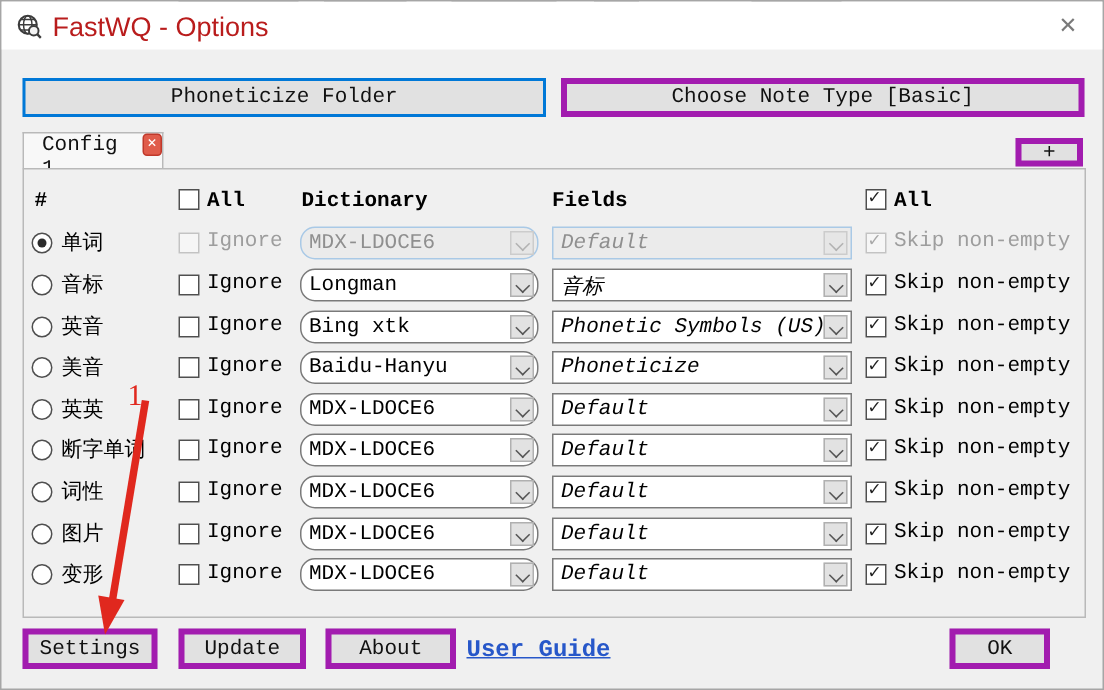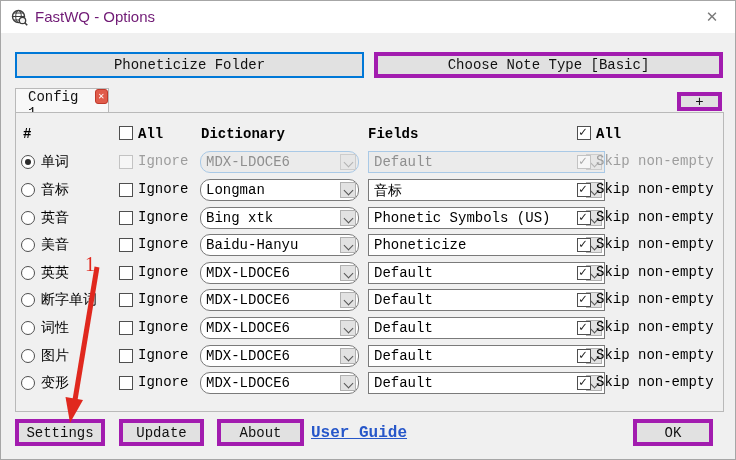--- a/index.html
+++ b/index.html
@@ -12,21 +12,21 @@
   }
 
   
   .top-noise{ position:absolute; top:0; left:0; width:100%; height:3px; }
   .top-noise i{ position:absolute; top:0; height:3px; background:#3a3a3a; opacity:.65; }
 
   
   .titlebar{ position:absolute; top:0; left:0; right:0; height:32px; background:#ffffff; }
   .app-icon{ position:absolute; left:10px; top:8px; width:17px; height:17px; }
   .title-text{ position:absolute; left:34px; top:7px; font-family:"Liberation Sans","DejaVu Sans",sans-serif;
-    font-size:15px; color:#701a75; }
+    font-size:18px; color:#b91c1c; }
   .close-btn{ position:absolute; right:8px; top:4px; width:30px; height:24px;
     display:flex; align-items:center; justify-content:center;
     color:#7a7a7a; font-size:15px; font-family:"Liberation Sans",sans-serif; cursor:pointer; }
 
   
   .btn{ position:absolute; background:#e1e1e1; border:4px solid #a21caf;
     display:flex; align-items:center; justify-content:center;
     font-size:14px; color:#111; cursor:pointer; }
   .btn-dict-folder{ left:14px; top:51px; width:349px; height:26px; border:2px solid #0078d7; }
   .btn-note-type{ left:373px; top:51px; width:349px; height:26px; }
@@ -61,37 +61,37 @@
   .checkbox.disabled{ border-color:#c3c3c3; background:#f6f6f6; }
   .checkbox.disabled.checked::after{ color:#a8a8a8; }
 
   .combo{ position:absolute; top:3px; height:22px; background:#fff; border:1px solid #7a7a7a; cursor:pointer; }
   .combo-text{ position:absolute; left:5px; top:2px; font-size:14px; color:#000; white-space:nowrap; }
   .combo-arrow{ position:absolute; right:2px; top:2px; bottom:2px; width:16px;
     background:#e2e2e2; border:1px solid #b0b0b0; }
   .combo-arrow::after{ content:""; position:absolute; left:4px; top:4px; width:6px; height:6px;
     border-left:1px solid #555; border-bottom:1px solid #555; transform:rotate(-45deg); }
   .combo.dict{ left:199px; width:159px;border-radius:10px; }
-  .combo.fields{ left:367px; width:237px; }
+  .combo.fields{ left:367px; width:200px;font-style:italic; }
   .combo.disabled{ background:#ebebeb; border-color:#a9c9e6; }
   .combo.disabled .combo-text{ color:#8f8f8f; }
   .combo.disabled .combo-arrow{ background:#e6e6e6; border-color:#cccccc; }
   .combo.disabled .combo-arrow::after{ border-color:#b2b2b2; }
 
   .row .ignore-cb{ left:118px; }
   .row .ignore-label{ left:137px; }
   .row .skip-cb{ left:576px; }
   .row .skip-label{ left:595px;text-align:center; }
   .row.disabled .ignore-label, .row.disabled .skip-label{ color:#9d9d9d; }
 
   
   .btn-settings{ left:14px;  top:418px; width:90px; height:27px; }
   .btn-update  { left:118px; top:418px; width:85px; height:27px; }
   .btn-about   { left:216px; top:418px; width:87px; height:27px; }
-  .btn-ok      { left:632px; top:418px; width:80px; height:27px; }
+  .btn-ok      { left:632px; top:418px; width:67px; height:27px; }
   .user-guide{ position:absolute; left:310px; top:423px; font-size:16px; font-weight:bold;
     color:#2757c9; text-decoration:underline; cursor:pointer; white-space:nowrap; }
 
   
   .annot-num{ position:absolute; left:84px; top:252px; font-size:20px; color:#e0281e;
     font-family:"Liberation Serif","DejaVu Serif",serif; z-index:10; }
   .annot-arrow{ position:absolute; left:0; top:0; width:736px; height:460px;
     pointer-events:none; z-index:9; }
 </style>
 </head>

